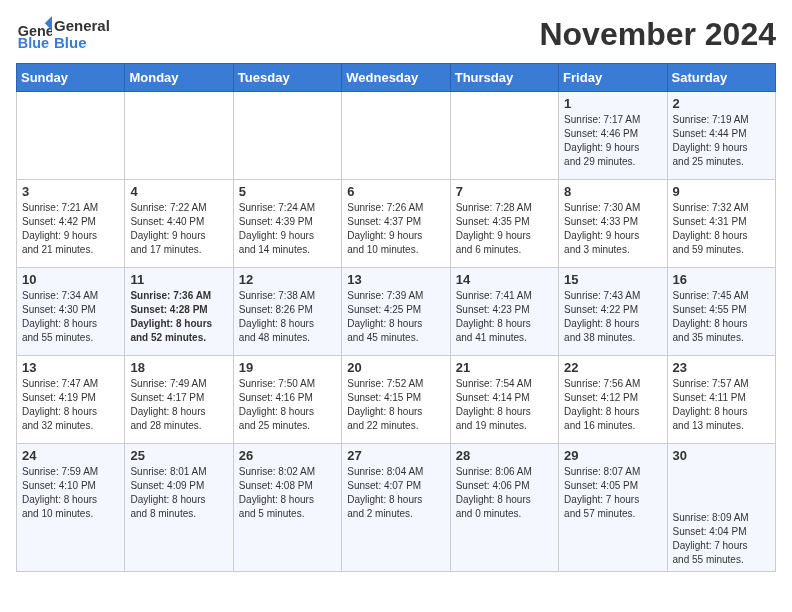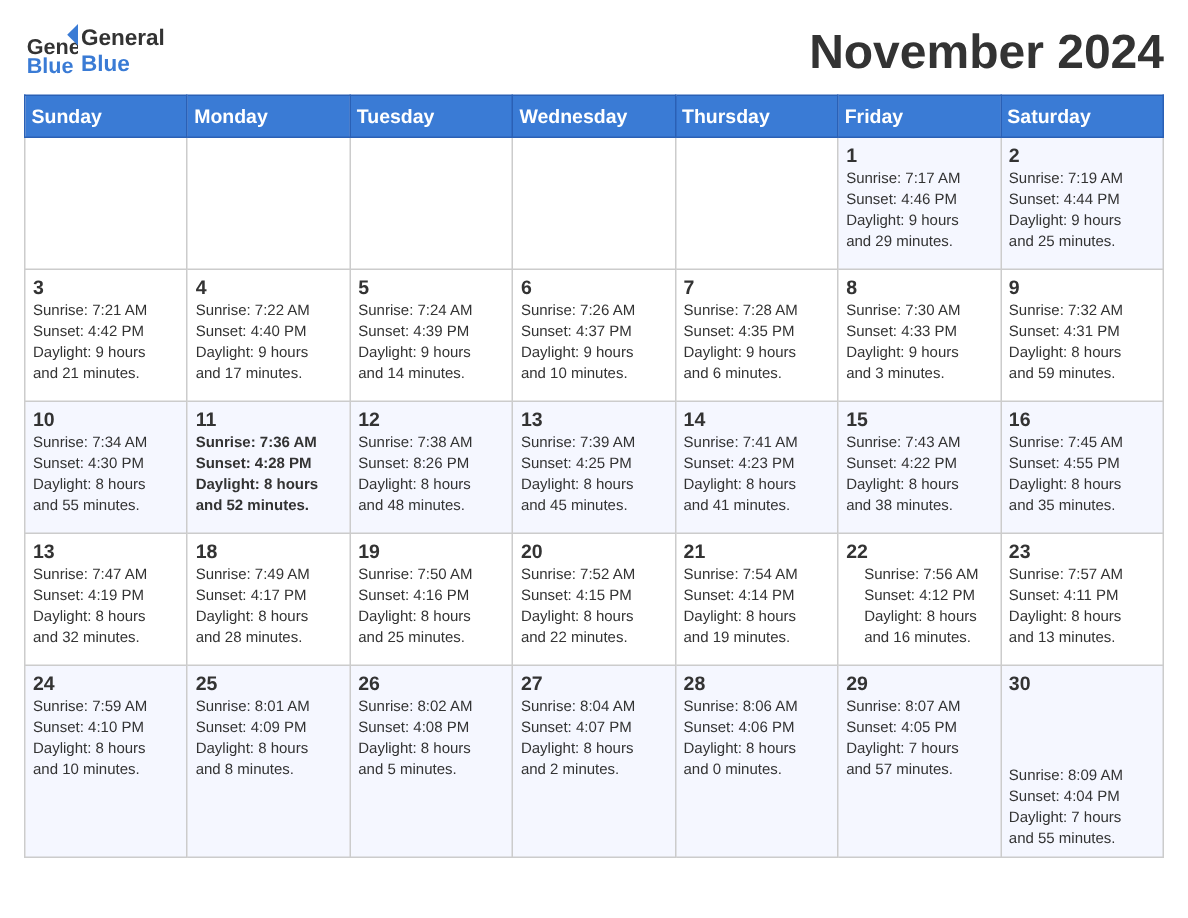--- a/index.html
+++ b/index.html
@@ -268,21 +268,21 @@
         </td>
         <td>
           <span class="day-number">21</span>
           <div class="day-info" style="white-space: pre-line;">Sunrise: 7:54 AM
 Sunset: 4:14 PM
 Daylight: 8 hours
 and 19 minutes.</div>
         </td>
         <td>
           <span class="day-number">22</span>
-          <div class="day-info" style="white-space: pre-line; margin-left: 12px;">Sunrise: 7:56 AM
+          <div class="day-info" style="white-space: pre-line;">Sunrise: 7:56 AM
 Sunset: 4:12 PM
 Daylight: 8 hours
 and 16 minutes.</div>
         </td>
         <td>
           <span class="day-number">23</span>
           <div class="day-info" style="white-space: pre-line;">Sunrise: 7:57 AM
 Sunset: 4:11 PM
 Daylight: 8 hours
 and 13 minutes.</div>

